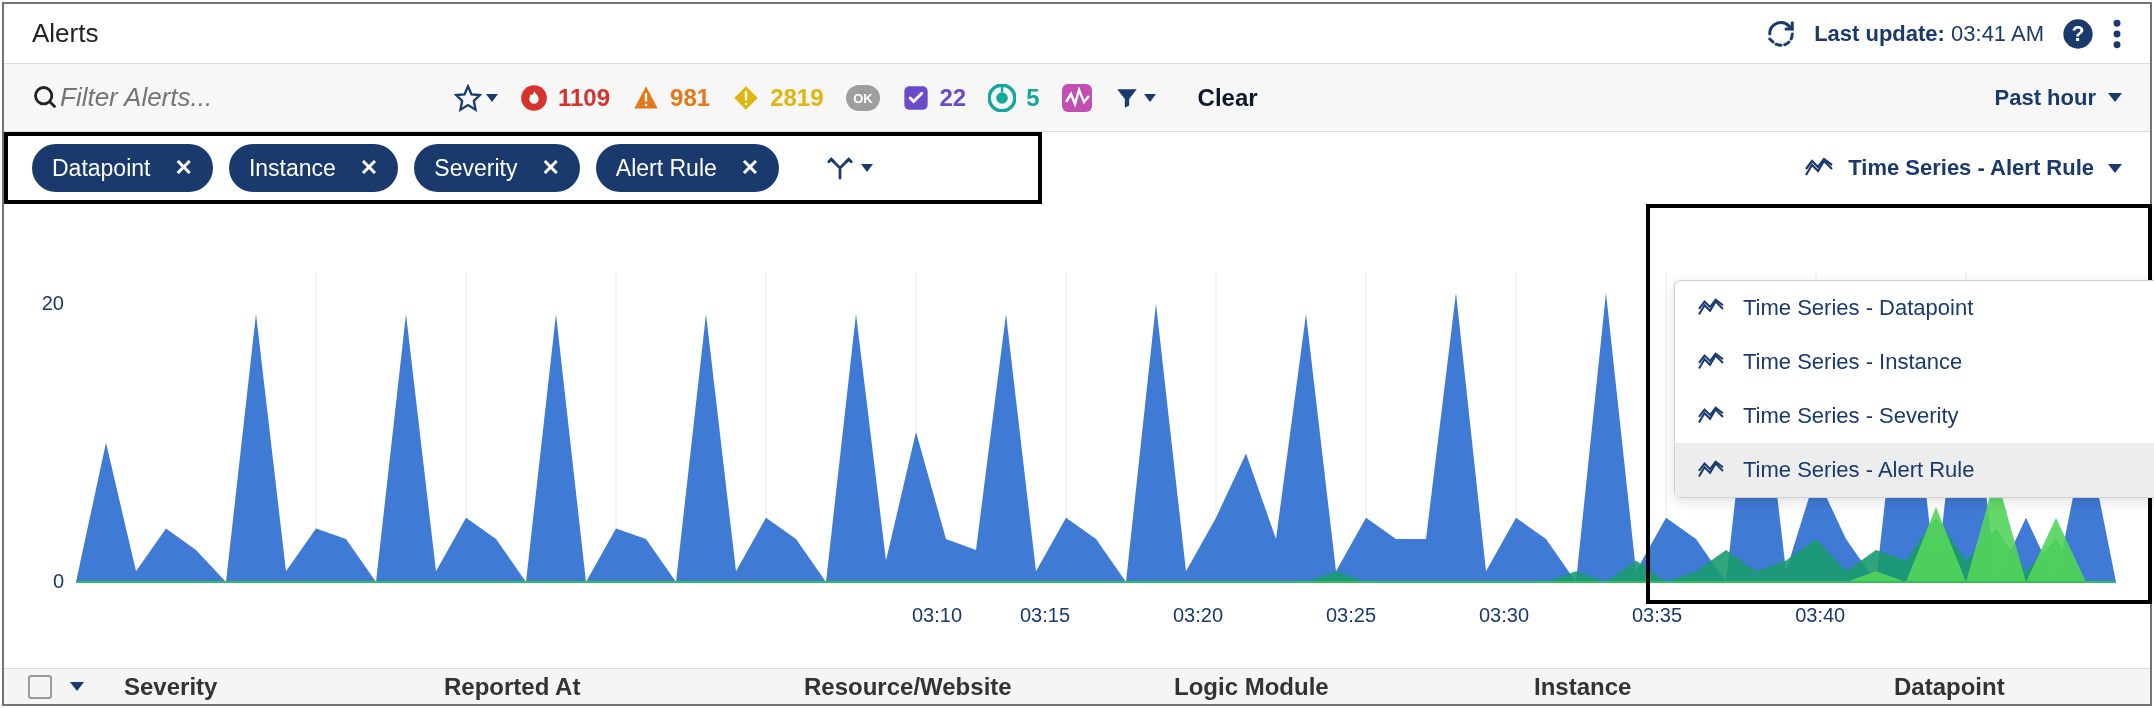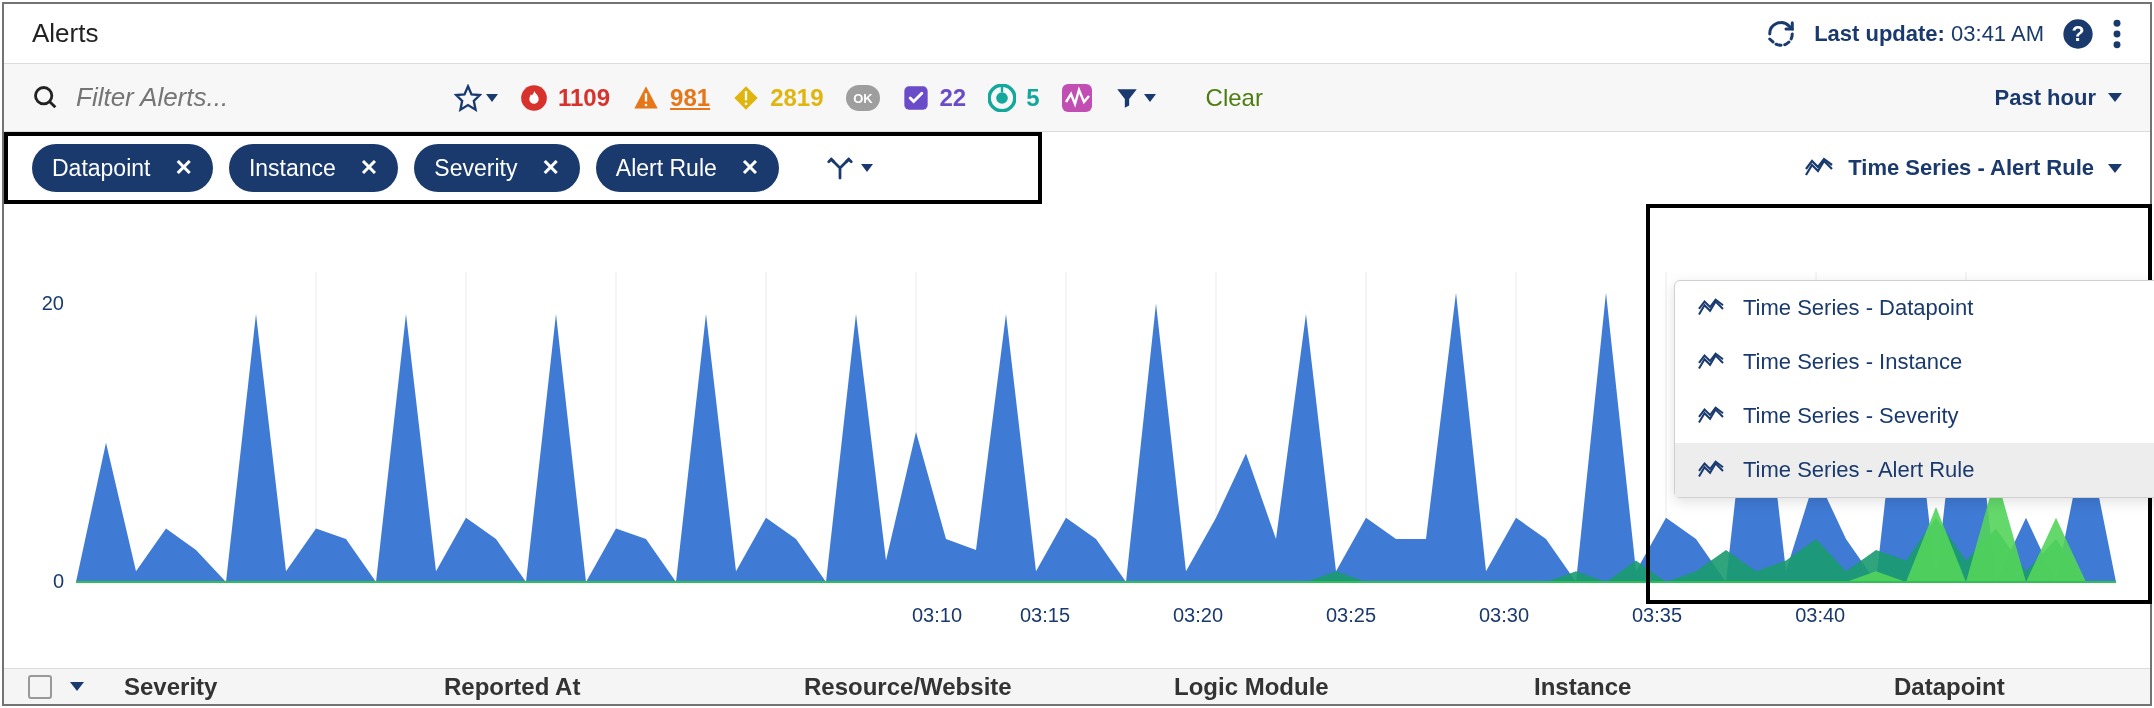--- a/index.html
+++ b/index.html
@@ -44,39 +44,39 @@
   .toolbar {
     height: 68px;
     display: flex;
     align-items: center;
     padding: 0 28px;
     gap: 22px;
     background: #f7f7f8;
     border-bottom: 1px solid #dcdcdc;
   }
   .filter-box {
-    display: flex; align-items: center; gap: 16px;
+    display: flex; align-items: center; gap: 0;
     width: 400px;
   }
   .filter-input {
     border: none; background: transparent; outline: none;
     font-size: 26px; color: #888; width: 340px;
     font-style: italic;
   }
   .star-group { display:flex; align-items:center; gap:4px; color:#1a3a6e; }
   .sev-item { display:flex; align-items:center; gap:10px; font-size:24px; font-weight:600; }
   .sev-critical { color:#d8322d; }
-  .sev-error { color:#e57719;text-decoration:underline; }
+  .sev-error { color:#e57719; }
   .sev-warning { color:#e0b50d; }
   .sev-ok { color:#9e9e9e; }
   .sev-confirm { color:#6a4cc9; }
   .sev-ack { color:#14a89d; }
   .sev-anom { color:#c14fb3; }
   .filter-icon-group { display:flex; align-items:center; gap:4px; color:#1a3a6e; }
-  .clear-btn { font-size:24px; color:#4d7c0f; font-weight:400; cursor:pointer; margin-left:28px; }
+  .clear-btn { font-size:24px; color:#0f172a; font-weight:700; cursor:pointer; margin-left:20px; }
   .toolbar-spacer { flex:1; }
   .timerange { display:flex; align-items:center; gap:12px; font-size:22px; color:#1a3a6e; font-weight:600; cursor:pointer; }
 
   
   .chip-row {
     height: 72px;
     display: flex;
     align-items: center;
     padding: 0 28px;
     gap: 16px;

